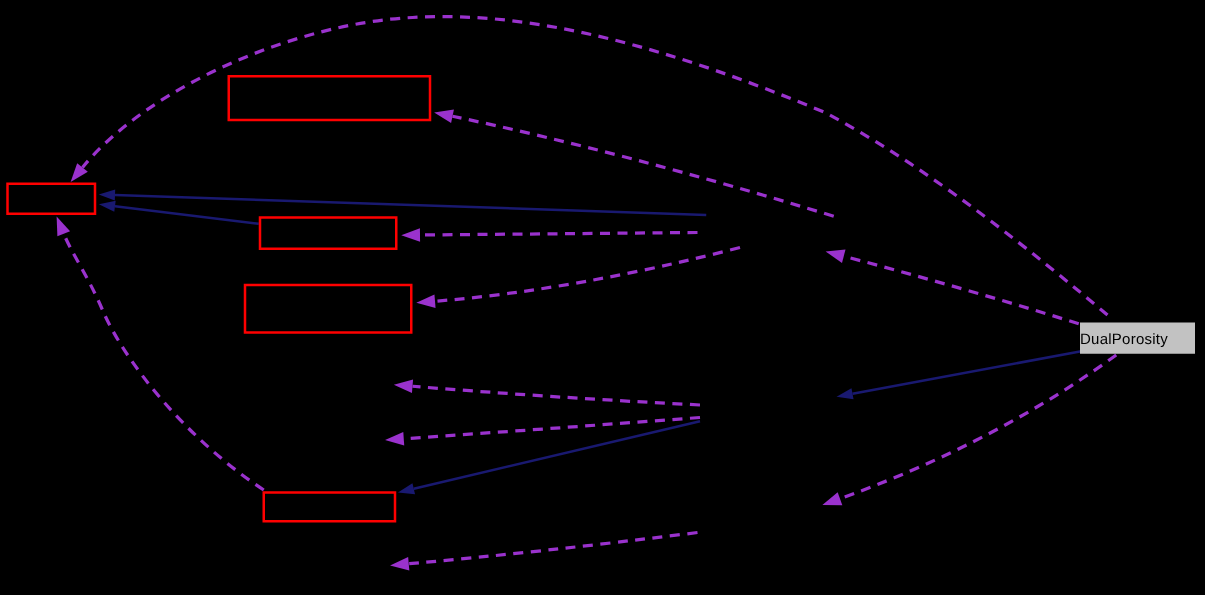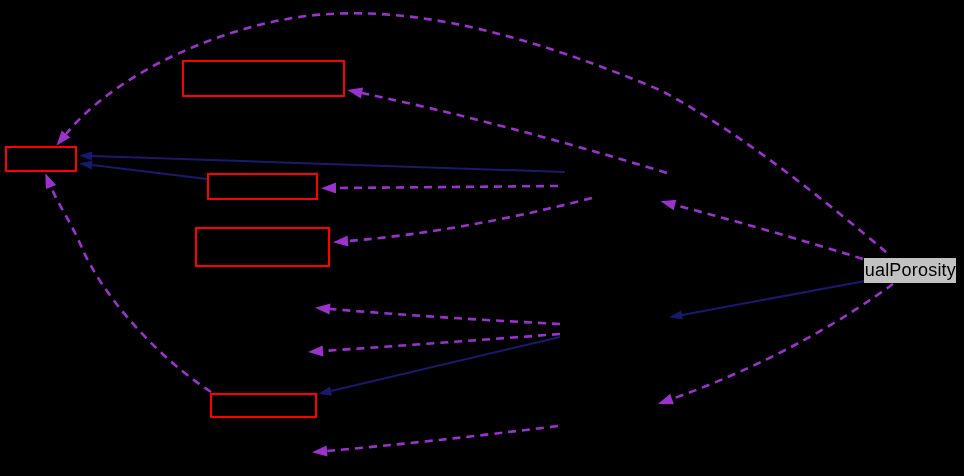--- a/index.html
+++ b/index.html
@@ -38,22 +38,22 @@
   }
   .node-red{
     border:2.5px solid var(--red);
     background:transparent;
   }
   .node-main{
     background:var(--node-fill);
     color:var(--node-text);
     display:flex;
     align-items:center;
-    justify-content:flex-end;
-    font-size:18px;
+    justify-content:flex-start;
+    font-size:12px;
     letter-spacing:0.2px;
   }
 </style>
 </head>
 <body>
 
 <div id="diagram">
 
   <svg id="edge-layer" width="964" height="476" viewBox="0 0 964 476">
     <defs>

